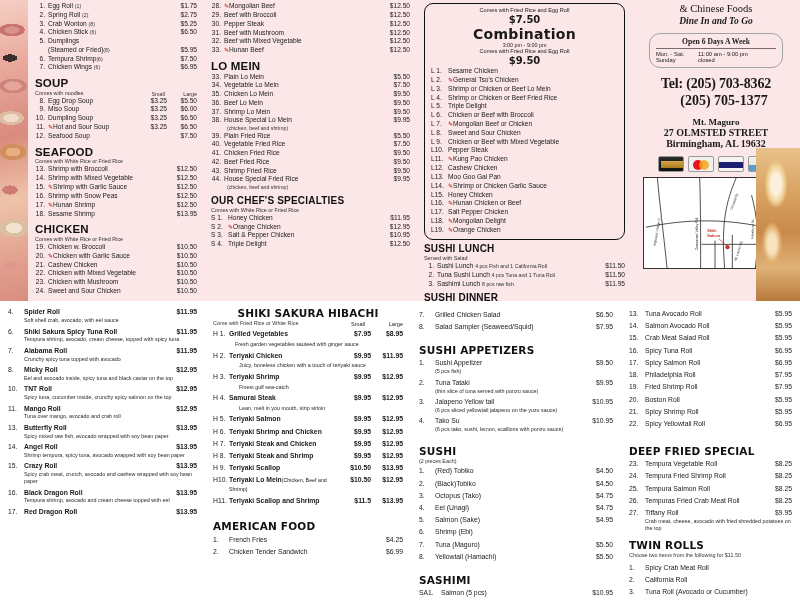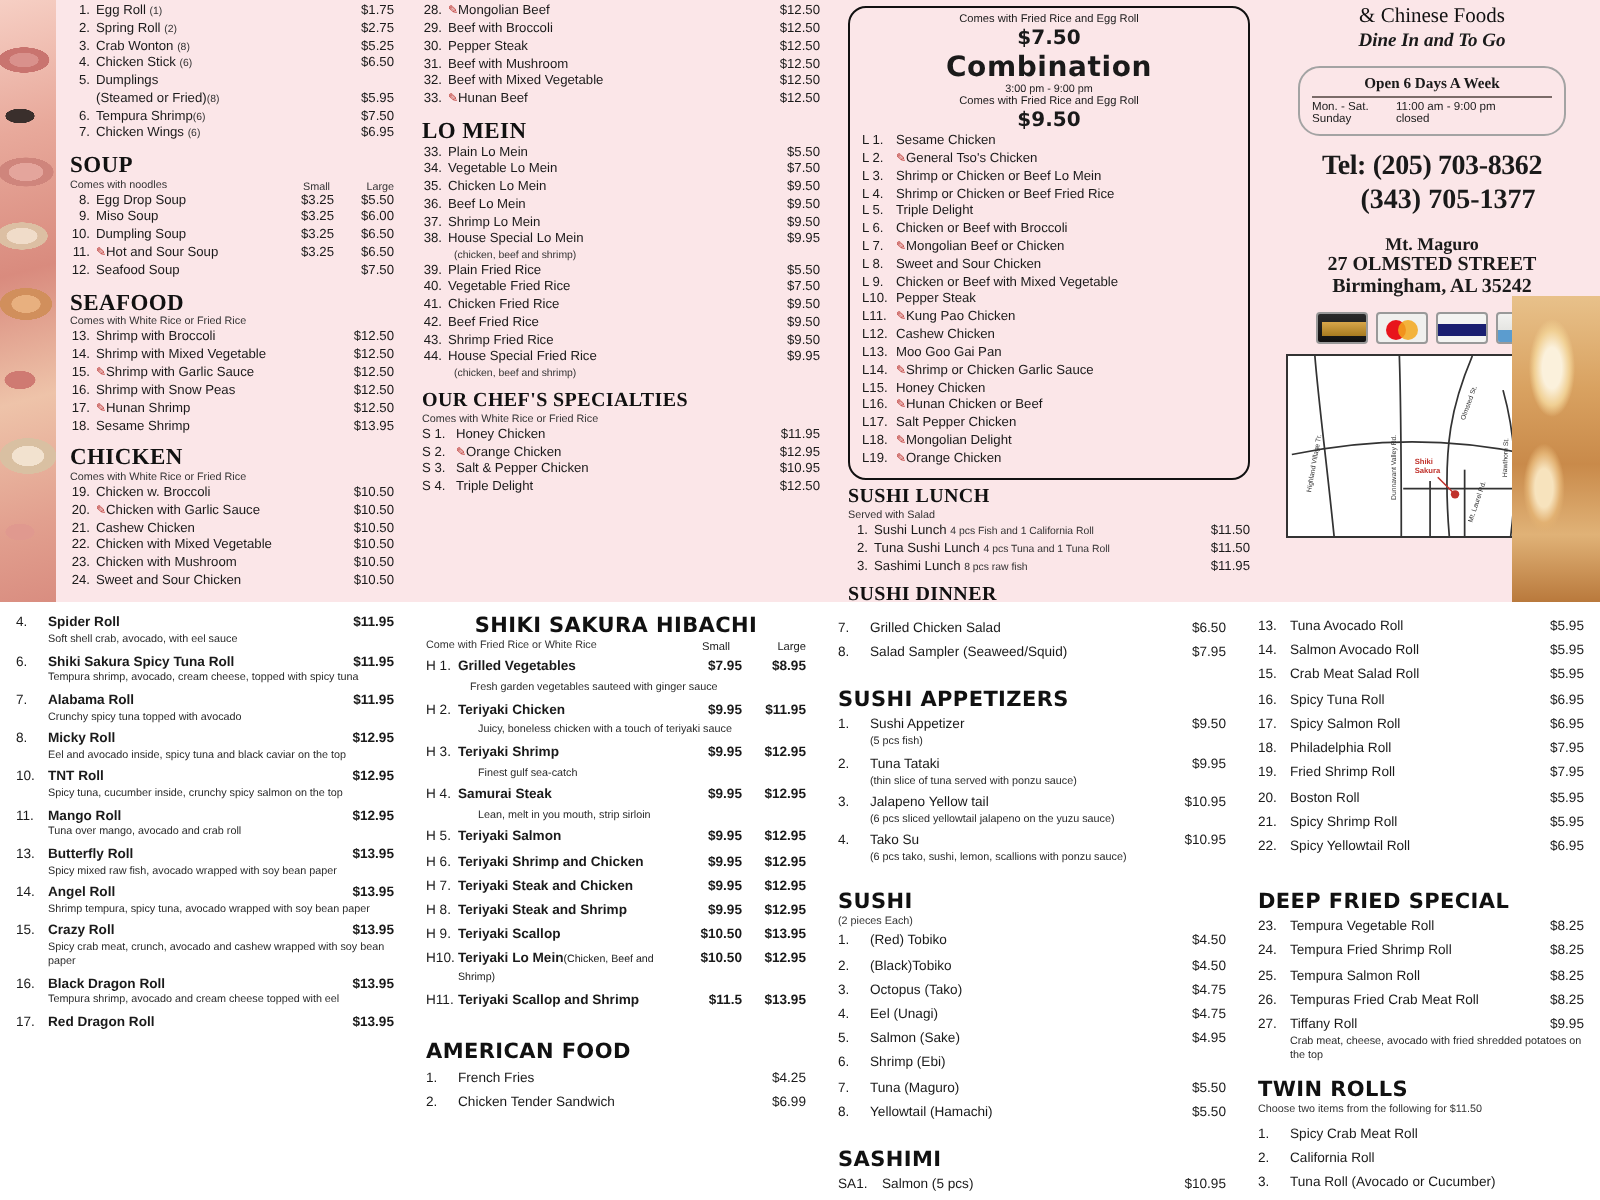--- a/index.html
+++ b/index.html
@@ -28,21 +28,21 @@
       radial-gradient(ellipse 16px 9px at 10px 266px, #e0998f 0 45%, rgba(0,0,0,0) 46%),
       linear-gradient(165deg,#f6cfc4 0%, #e8a99b 22%, #d98b7e 45%, #eec3a9 66%, #e2a08f 86%, #d98d80 100%);
   }
   .tcol { padding:2px 7px 0 7px; position:relative; }
   .tcol.c1 { width:176px; }
   .tcol.c2 { width:213px; }
   .tcol.c3 { width:215px; }
   .tcol.c4 { width:168px; position:relative; }
 
   .hdg {
-    font-family:Liberation Serif, serif;
+    font-family:Liberation Sans, sans-serif;
     font-weight:bold; font-size:11.5px; letter-spacing:0.2px;
     color:#111; line-height:1.05; margin:5px 0 0.5px 0;
     text-transform:uppercase;
   }
   .hdg.sm { font-size:10px; }
   .sub { font-size:5.4px; color:#333; margin-bottom:1px; }
   .colhead { display:flex; justify-content:flex-end; gap:6px; font-size:5.4px; color:#333; }
   .colhead span { width:26px; text-align:right; }
 
   .row { display:flex; align-items:baseline; line-height:1.33; font-size:6.6px; }
@@ -556,25 +556,25 @@
         <div class="hours-line">
             <span class="d">Mon. - Sat.</span>
             <span>11:00 am - 9:00 pm</span>
           </div>
         <div class="hours-line">
             <span class="d">Sunday</span>
             <span>closed</span>
           </div>
       </div>
       <div class="tel"><span>Tel:</span> <span>(205) 703-8362</span></div>
-      <div class="tel2">(343) 705-1377</div>
+      <div class="tel2">(205) 705-1377</div>
       <div class="addr">
         <div class="l1">Mt. Maguro</div>
         <div class="l2">27 OLMSTED STREET</div>
-        <div class="l3">Birmingham, AL 35242</div>
+        <div class="l3">Birmingham, AL 19632</div>
       </div>
       <div class="cards">
         <div class="card amex"></div>
         <div class="card mc"></div>
         <div class="card visa"></div>
         <div class="card disc"></div>
       </div>
       <div class="map">
         <svg viewBox="0 0 150 95" preserveAspectRatio="none">
           <g stroke="#333" fill="none" stroke-width="0.9">

